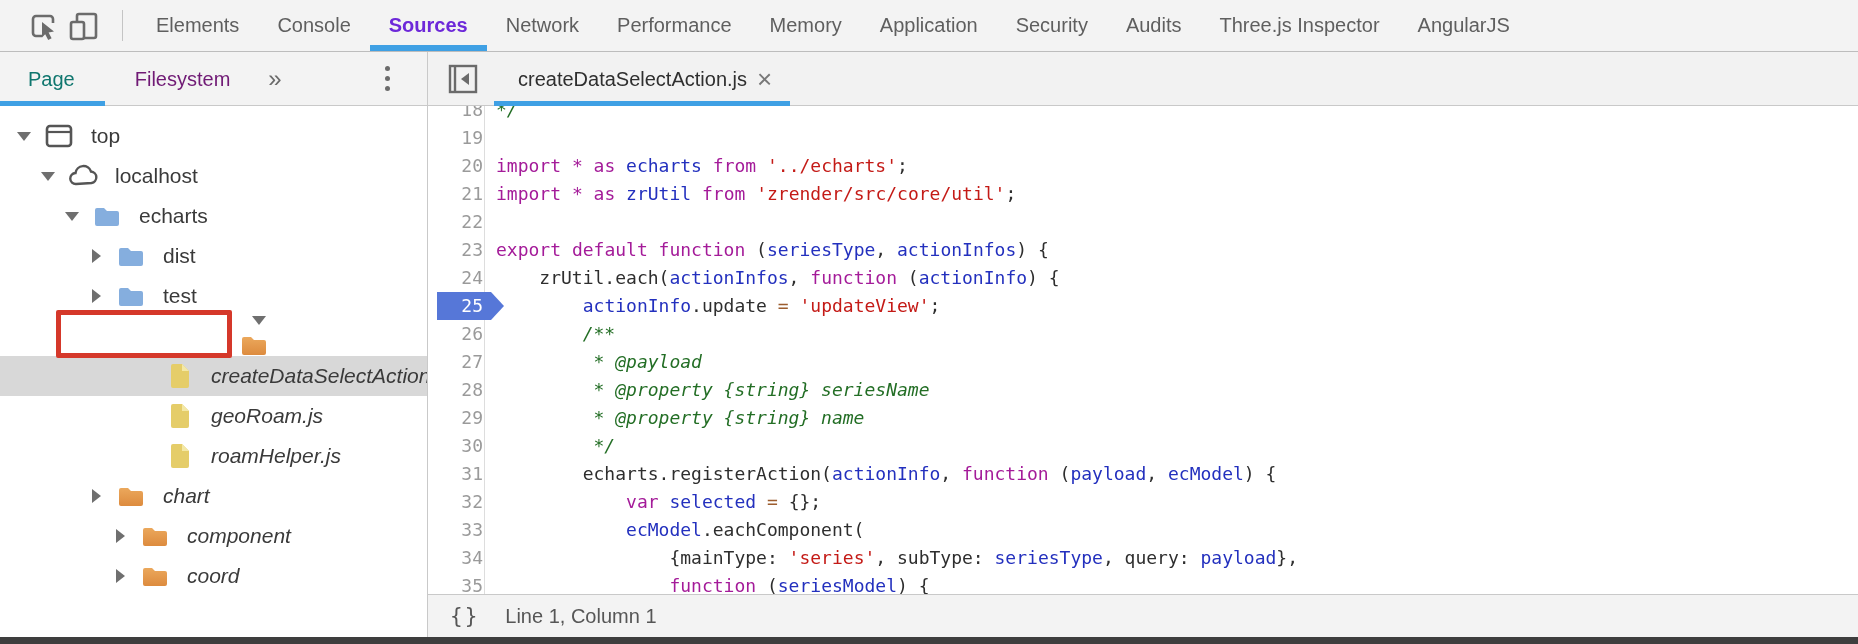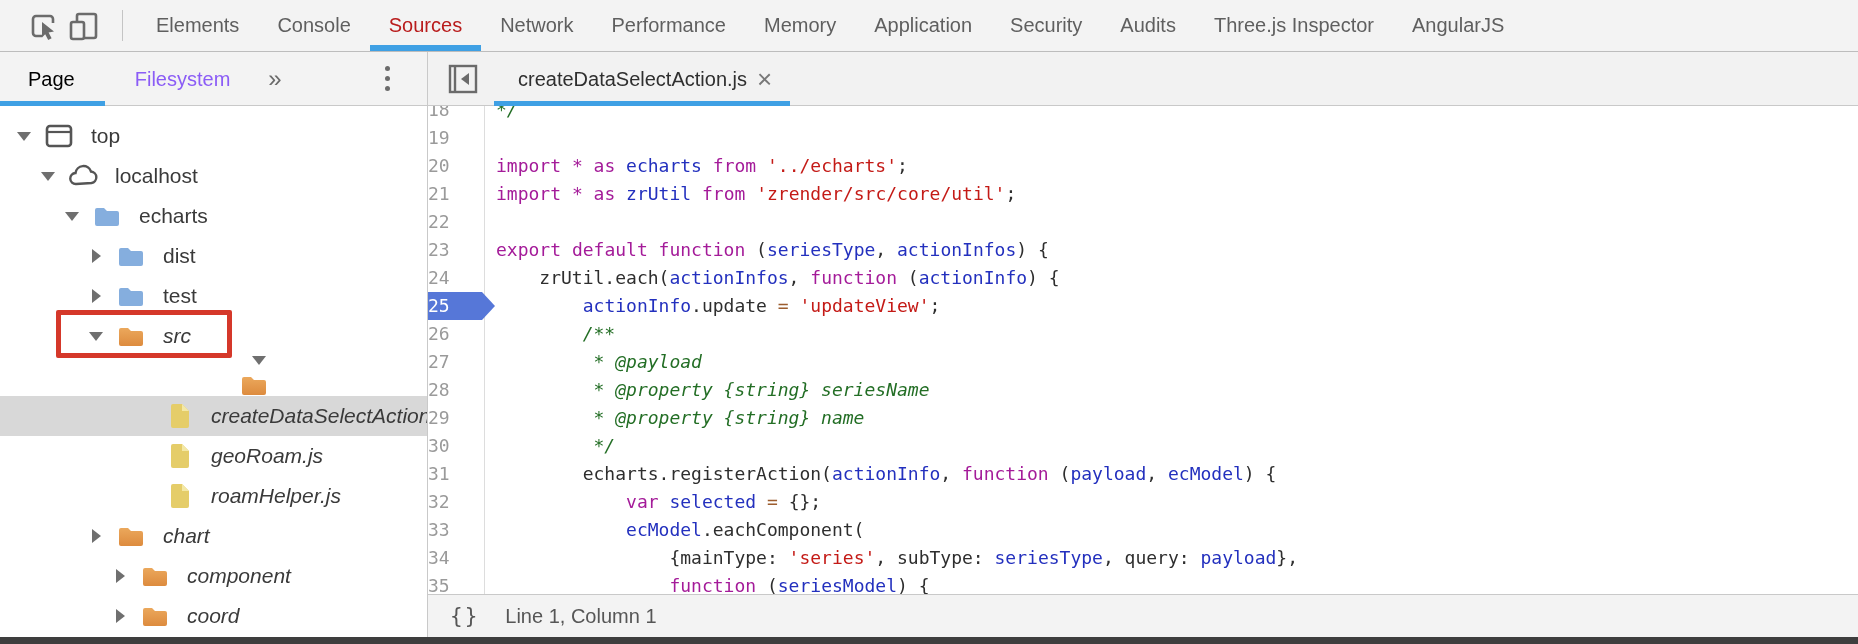--- a/index.html
+++ b/index.html
@@ -15,31 +15,31 @@
     display:flex; align-items:stretch;
   }
   .tb-icons{ display:flex; align-items:center; padding-left:24px; }
   .tb-iconbtn{ width:40px; height:36px; display:flex; align-items:center; justify-content:center; }
   .tb-divider{ width:1px; background:#c4c4c4; margin:10px 14px 10px 18px; }
   .tb-tabs{ display:flex; align-items:stretch; }
   .tb-tab{
     display:flex; align-items:center; padding:0 19px; font-size:20px; color:#5f5f5f;
     border-bottom:6px solid transparent; padding-top:6px; white-space:nowrap;
   }
-  .tb-tab.active{ color:#b91c1c; border-bottom-color:var(--accent); }
+  .tb-tab.active{ color:#6d28d9; border-bottom-color:var(--accent);font-weight:bold; }
   
   .main{ display:flex; height:585px; }
   .left{ width:428px; border-right:1px solid #c9c9c9; display:flex; flex-direction:column; background:#fff; }
   .left-header{
     height:54px; background:#f3f3f3; border-bottom:1px solid #c9c9c9;
     display:flex; align-items:stretch; flex:none;
   }
-  .lh-tab{ display:flex; align-items:center; padding:0 30px; font-size:20px; color:#8b5cf6;
+  .lh-tab{ display:flex; align-items:center; padding:0 30px; font-size:20px; color:#701a75;
     border-bottom:5px solid transparent; padding-top:5px; margin-bottom:-1px;}
-  .lh-tab.active{ color:#000000; border-bottom-color:var(--accent);padding-left:28px; }
+  .lh-tab.active{ color:#0f766e; border-bottom-color:var(--accent);padding-left:28px; }
   .lh-chevron{ display:flex; align-items:center; font-size:24px; color:#6b6b6b; padding:0 8px; }
   .lh-spacer{ flex:1; }
   .kebab{ display:flex; flex-direction:column; justify-content:center; align-items:center; gap:5px; width:44px; margin-right:18px; }
   .kebab i{ width:5px; height:5px; border-radius:50%; background:#6b6b6b; }
   
   .tree{ flex:1; position:relative; padding-top:10px; overflow:hidden; font-size:21px; color:#3a3a3a; }
   .trow{ height:40px; display:flex; align-items:center; white-space:nowrap; overflow:hidden;gap:8px; }
   .trow.selected{ background:#d8d8d8; }
   .arrow{ width:24px; flex:none; display:flex; justify-content:center; }
   .arr-exp{ width:0; height:0; border-left:7px solid transparent; border-right:7px solid transparent; border-top:9px solid #6f6f6f; }
@@ -59,21 +59,21 @@
     border-bottom:5px solid var(--accent); margin-bottom:-1px; font-size:20px; color:#2f2f2f;
   }
   .tab-close{ font-size:26px; color:#787878; line-height:1; }
   .code{
     flex:1; position:relative; overflow:hidden; background:#fff;
     font-family:"DejaVu Sans Mono", monospace; font-size:18px; line-height:28px;
   }
   .code::before{ content:''; position:absolute; left:56px; top:0; bottom:0; width:1px; background:#ddd; z-index:0; }
   .cl{ position:relative; height:28px; padding-left:68px; white-space:pre; }
   .cl:first-child{ margin-top:-10px; }
-  .ln{ position:absolute; left:0; top:0; width:56px; text-align:left; padding-right:10px; color:#9a9a9a; z-index:1; }
+  .ln{ position:absolute; left:9px; top:0; width:56px; text-align:right; padding-right:10px; color:#9a9a9a; z-index:1; }
   .ln.bp{
     width:67px; padding-right:21px; background:#5677d8; color:#fff;
     clip-path:polygon(0 0, 54px 0, 67px 50%, 54px 100%, 0 100%);
   }
   .tk-key{ color:#a41b99; } .tk-blu{ color:#2330be; } .tk-str{ color:#c41a16; }
   .tk-com{ color:#236e25; font-style:italic; } .tk-op{ color:#9c5d2e; } .tk-pl{ color:#2e2e2e; }
   .statusbar{
     height:43px; background:#f3f3f3; border-top:1px solid #c9c9c9;
     display:flex; align-items:center; gap:18px; padding-left:14px; flex:none;
   }
@@ -183,37 +183,20 @@
           <div class="trow" style="padding-left: 84px;">
             <span class="arrow">
               <span class="arr-col"></span>
             </span>
             <span class="ticon">
               <svg width="28" height="24" viewBox="0 0 28 24">
                 <path d="M2 6 a2 2 0 0 1 2 -2 h7 l3 3 h10 a2 2 0 0 1 2 2 v11 a2 2 0 0 1 -2 2 h-20 a2 2 0 0 1 -2 -2 z" fill="#85aede"></path>
               </svg>
             </span>
             <span class="tlabel">test</span>
-          </div>
-          <div class="trow" style="padding-left: 84px;">
-            <span class="arrow">
-              <span class="arr-exp"></span>
-            </span>
-            <span class="ticon">
-              <svg width="28" height="24" viewBox="0 0 28 24">
-                <defs>
-                  <linearGradient id="og" x1="0" y1="0" x2="0" y2="1">
-                    <stop offset="0" stop-color="#eba85c"></stop>
-                    <stop offset="1" stop-color="#dd8b3e"></stop>
-                  </linearGradient>
-                </defs>
-                <path d="M2 6 a2 2 0 0 1 2 -2 h7 l3 3 h10 a2 2 0 0 1 2 2 v11 a2 2 0 0 1 -2 2 h-20 a2 2 0 0 1 -2 -2 z" fill="url(#og)"></path>
-              </svg>
-            </span>
-            <span class="tlabel it">src</span>
           </div>
           <div class="trow" style="padding-left: 90px; flex-direction: column;">
             <span class="arrow">
               <span class="arr-exp"></span>
             </span>
             <span class="ticon">
               <svg width="28" height="24" viewBox="0 0 28 24">
                 <defs>
                   <linearGradient id="og" x1="0" y1="0" x2="0" y2="1">
                     <stop offset="0" stop-color="#eba85c"></stop>

